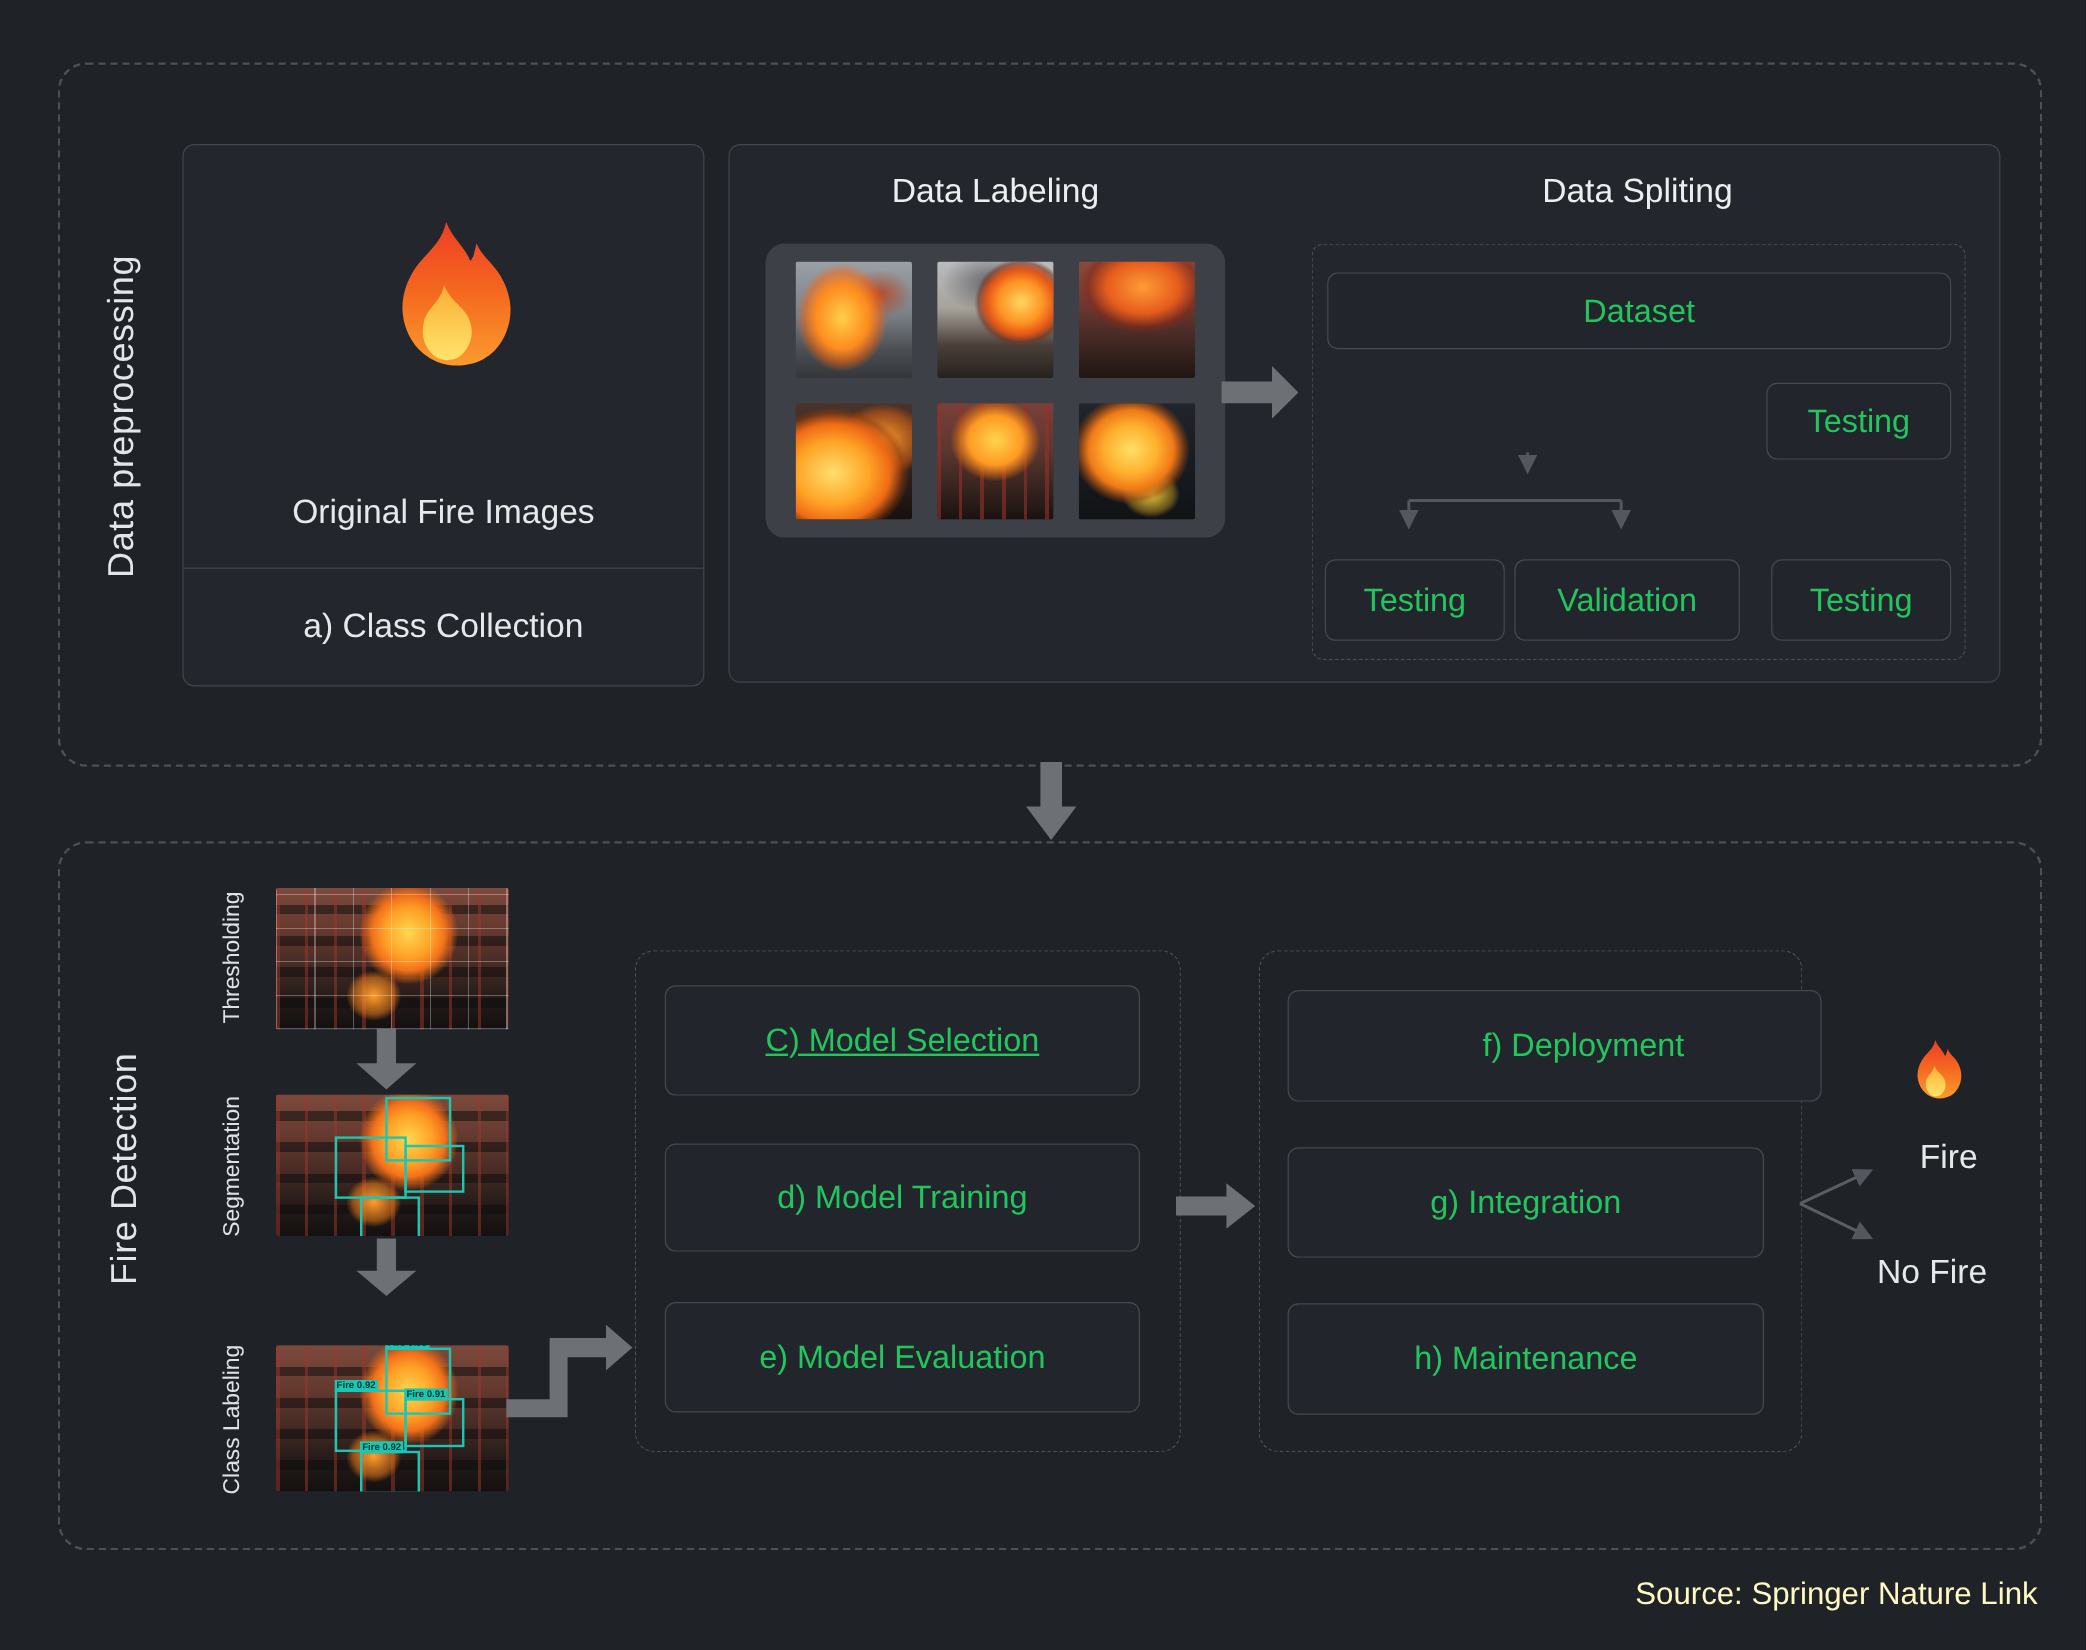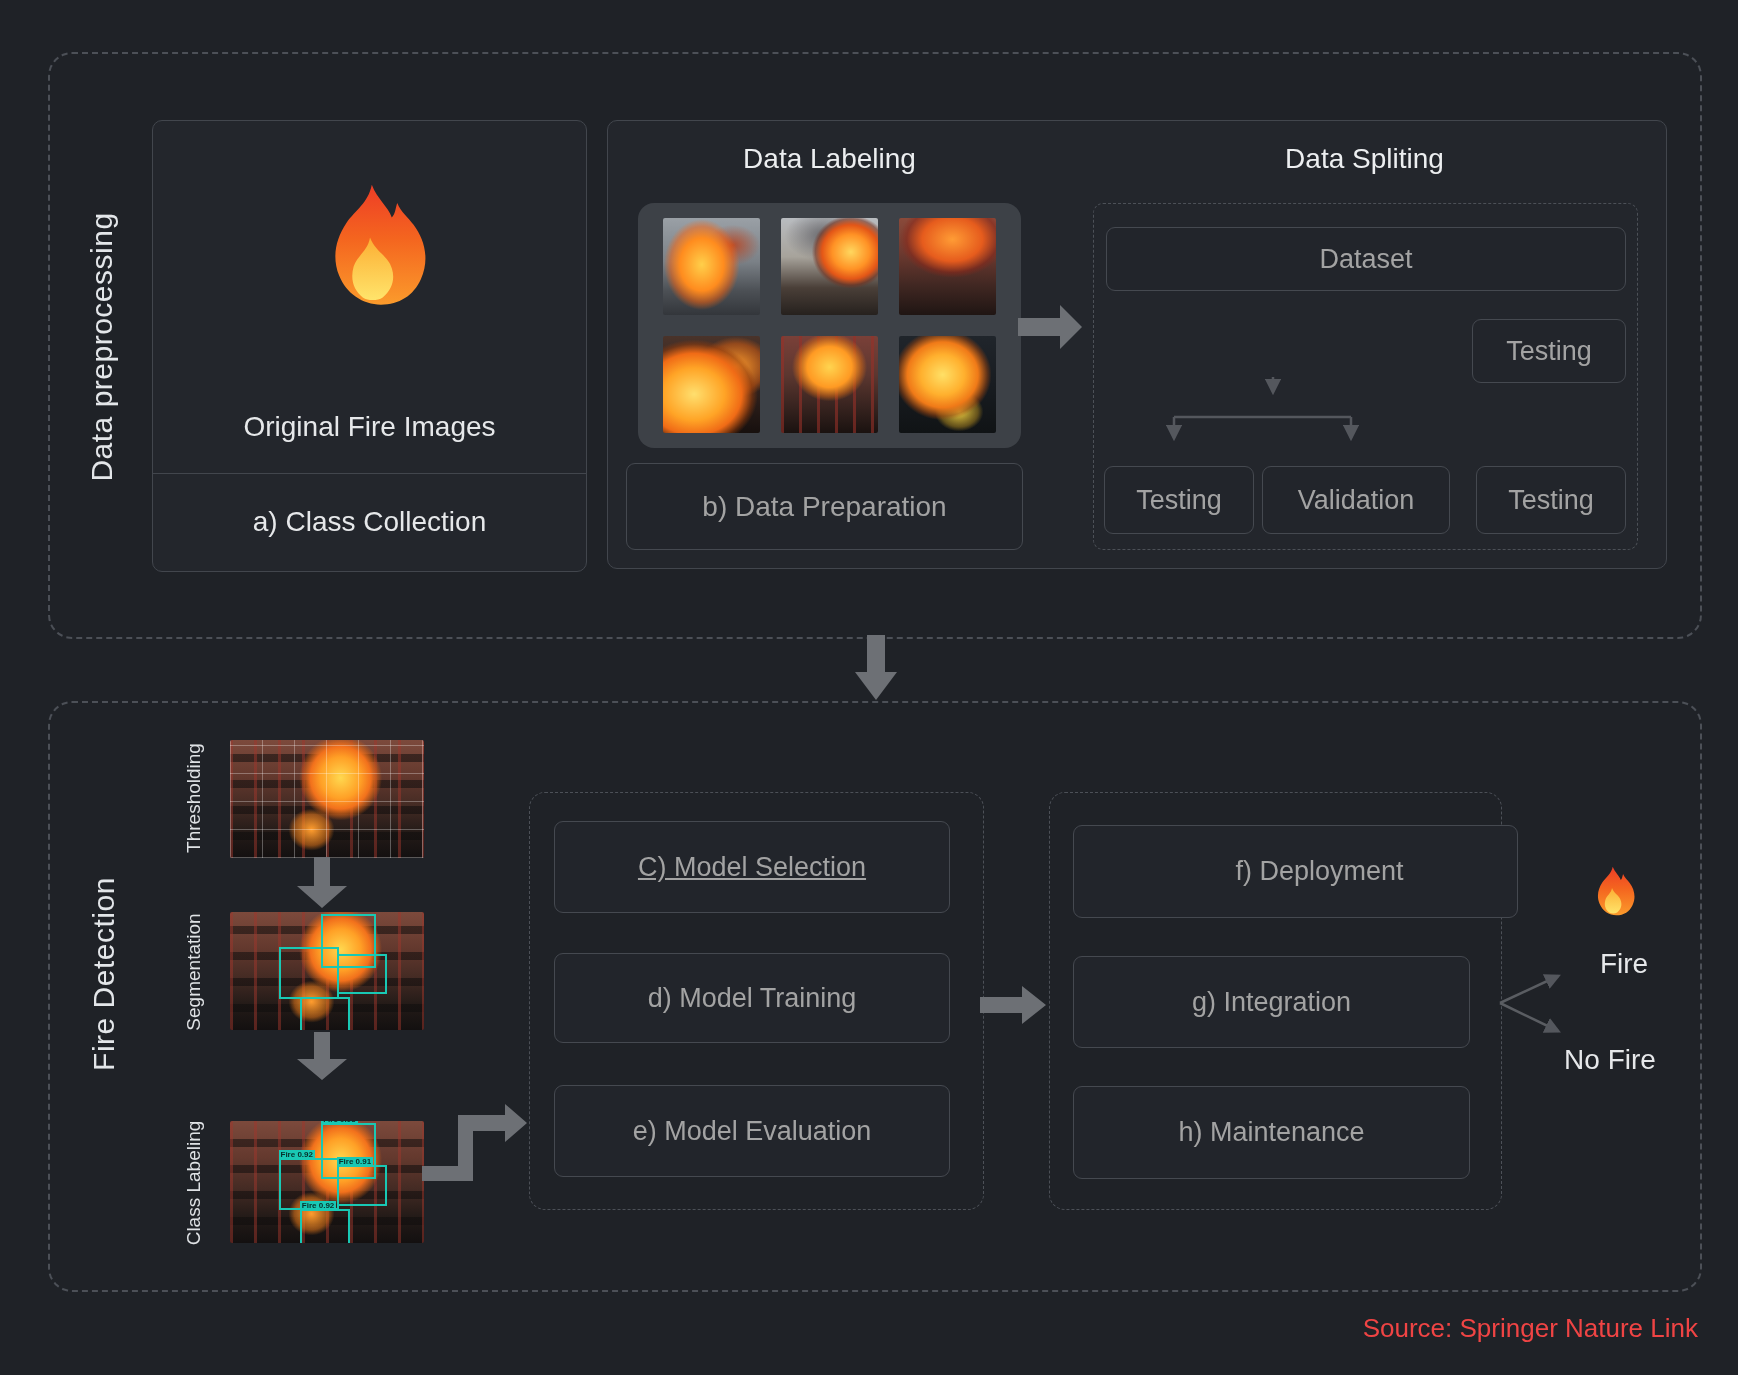--- a/index.html
+++ b/index.html
@@ -7,21 +7,21 @@
   .canvas{position:relative;width:1738px;height:1375px;background:#1f2227;overflow:hidden;
           color:#e6e8ea;-webkit-font-smoothing:antialiased;}
   
   .panel{position:absolute;border:2px dashed #4c5057;border-radius:24px;}
   .panel-top{left:48px;top:52px;width:1650px;height:583px;}
   .panel-bottom{left:48px;top:701px;width:1650px;height:587px;}
   .vlabel{position:absolute;width:300px;height:42px;line-height:42px;text-align:center;
           transform:rotate(-90deg);font-size:30px;font-weight:500;color:#e3e6e9;letter-spacing:.5px;}
   .solid-box{position:absolute;background:#23262c;border:1px solid #42464d;border-radius:10px;}
   .cell{position:absolute;background:#22252b;border:1px solid #454950;border-radius:9px;
-        display:flex;align-items:center;justify-content:center;font-size:27px;color:#a3a3a3;}
+        display:flex;align-items:center;justify-content:center;font-size:27px;color:#22c55e;}
   .dashed-group{position:absolute;border:1px dashed #4c5057;border-radius:12px;}
   .title{position:absolute;text-align:center;font-size:28px;color:#eceef0;font-weight:500;}
   .step-box{display:flex;align-items:center;justify-content:center;font-size:28px;color:#e6e8ea;}
   
   .flame{display:block;}
   .flame svg{width:100%;height:100%;display:block;}
   .flame-big{position:absolute;left:50%;top:62px;width:118px;height:138px;transform:translateX(-50%);}
   .caption{position:absolute;left:0;top:284px;width:100%;height:44px;display:flex;align-items:center;
            justify-content:center;font-size:28px;color:#e6e8ea;}
   .divider{position:absolute;left:0;top:352px;width:100%;height:0;border-top:1px solid #42464d;}
@@ -63,21 +63,21 @@
      background:repeating-linear-gradient(90deg,rgba(255,255,255,.30) 0 1px,transparent 1px 32px),
                 repeating-linear-gradient(0deg,rgba(255,255,255,.30) 0 1px,transparent 1px 28px);}
   .stage-label{position:absolute;width:160px;height:22px;line-height:22px;text-align:center;
                transform:rotate(-90deg);font-size:19px;color:#dfe2e5;}
   .det-box{position:absolute;border:2px solid #19c8b4;}
   .det-chip{position:absolute;background:#19c8b4;color:#08302b;font-size:8px;line-height:10px;
             padding:0 2px;white-space:nowrap;font-weight:700;}
   
   .flame-small{position:absolute;width:48px;height:56px;}
   .out-label{position:absolute;width:140px;text-align:center;font-size:28px;color:#e6e8ea;}
-  .source{position:absolute;left:0;top:1313px;width:1698px;text-align:right;font-size:26px;color:#ef4444;}
+  .source{position:absolute;left:0;top:1313px;width:1698px;text-align:right;font-size:26px;color:#fef9c3;}
   svg.arrows{position:absolute;left:0;top:0;width:1738px;height:1375px;pointer-events:none;}
 </style>
 </head>
 <body>
 
 <div class="canvas">
 
   <section class="panel panel-top">
     <div class="vlabel" style="left:-98px;top:272px;">Data preprocessing</div>
 
@@ -110,21 +110,20 @@
 
       <div class="grid-wrap">
         <div class="tile t1"></div>
         <div class="tile t2"></div>
         <div class="tile t3"></div>
         <div class="tile t4"></div>
         <div class="tile t5"></div>
         <div class="tile t6"></div>
       </div>
 
-      <div class="cell" style="left:18px;top:342px;width:395px;height:85px;font-size:28px;">b) Data Preparation</div>
 
       <div class="title" style="left:485px;top:22px;width:543px;">Data Spliting</div>
 
       <div class="dashed-group split-group">
         <div class="cell" style="left:12px;top:23px;width:518px;height:62px;">Dataset</div>
         <div class="cell" style="left:378px;top:115px;width:152px;height:62px;">Testing</div>
         <div class="cell" style="left:10px;top:262px;width:148px;height:66px;">Testing</div>
         <div class="cell" style="left:168px;top:262px;width:186px;height:66px;">Validation</div>
         <div class="cell" style="left:382px;top:262px;width:148px;height:66px;">Testing</div>
       </div>

